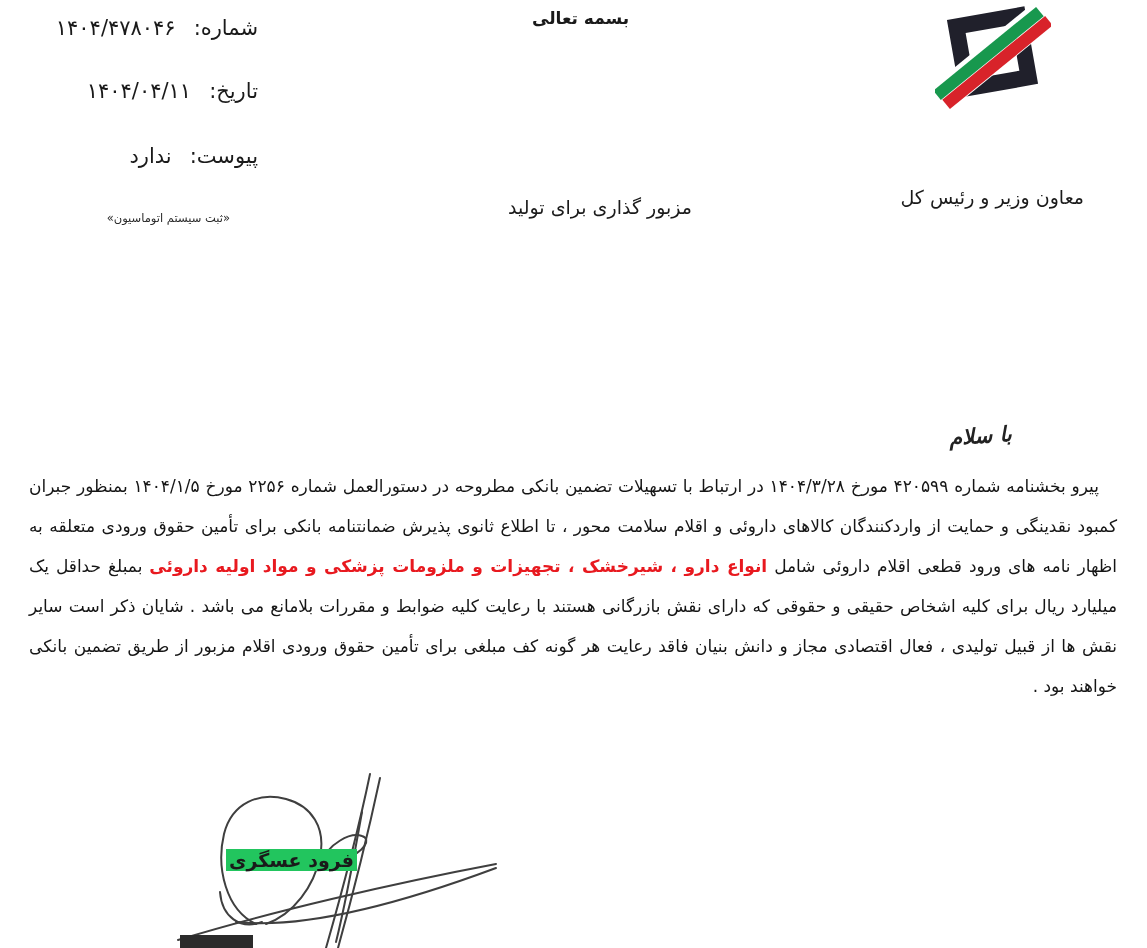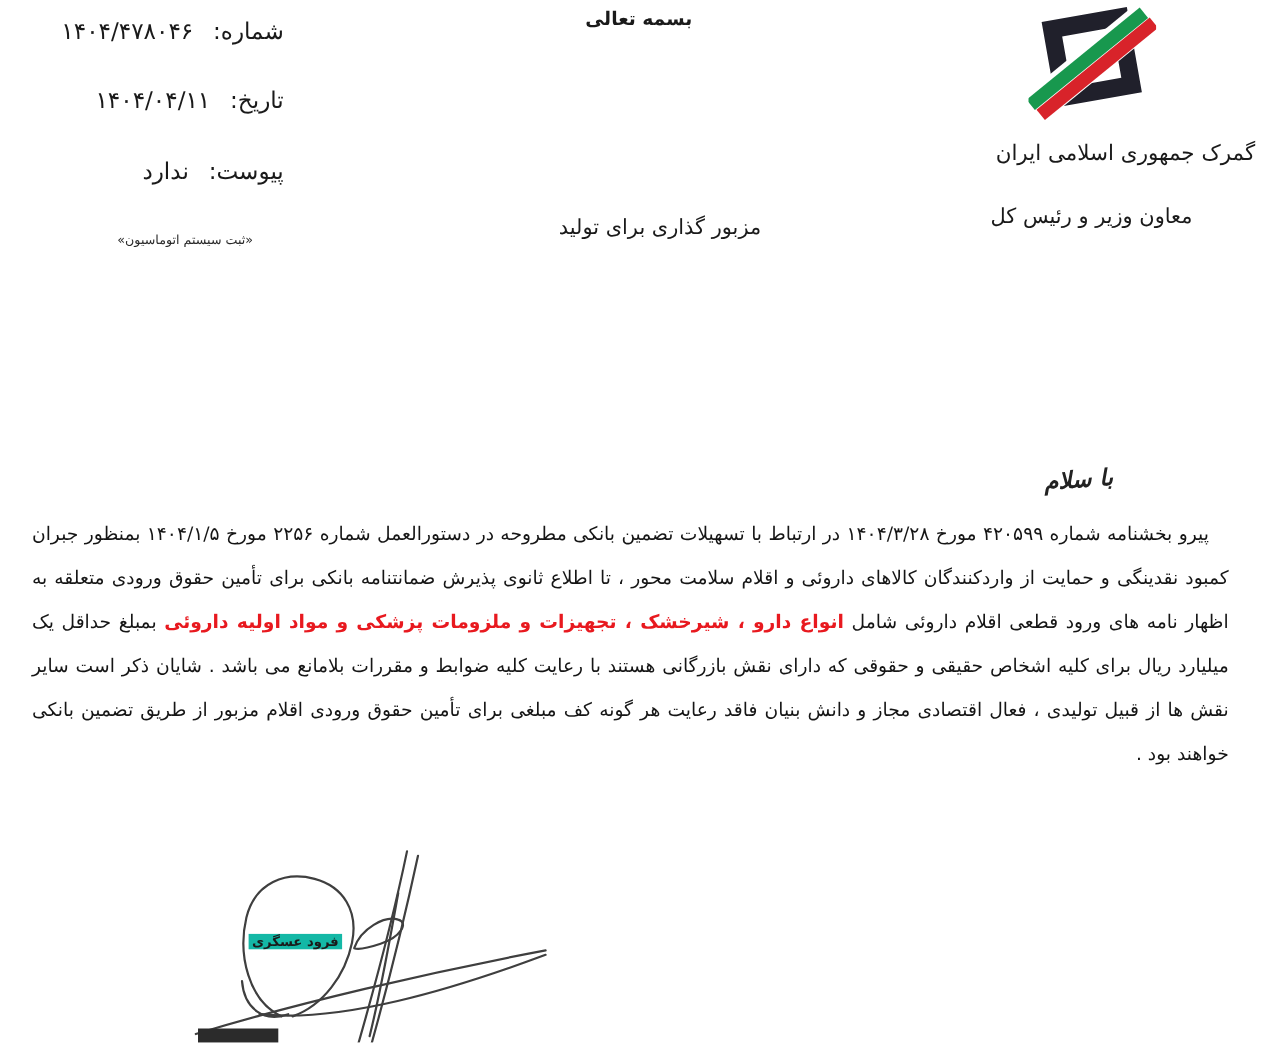--- a/index.html
+++ b/index.html
@@ -20,22 +20,22 @@
     position:absolute;right:135px;top:424px;font-size:21px;font-weight:600;font-style:italic;
     transform:rotate(-4deg);color:#222;
   }
   .body-text{
     position:absolute;right:30px;top:466px;width:1088px;
     font-size:17px;line-height:40px;text-align:justify;text-indent:18px;color:#151515;
   }
   .red{color:#e8191f;font-weight:bold;}
   .sig-wrap{position:absolute;left:150px;top:772px;width:370px;height:176px;}
   .sig-name{
-    position:absolute;left:226px;top:849px;font-size:12px;font-weight:bold;
-    background:#14b8a6;padding:0 3px;white-space:nowrap;z-index:3;
+    position:absolute;left:226px;top:849px;font-size:19px;font-weight:bold;
+    background:#22c55e;padding:0 3px;white-space:nowrap;z-index:3;
   }
   .bottom-bar{position:absolute;left:180px;top:935px;width:73px;height:13px;background:#2b2b2b;}
   .logo-box{position:absolute;right:96px;top:2px;width:116px;height:114px;}
 </style>
 </head>
 <body>
 
 <div class="page">
 
   <div class="meta-line" style="top:16px;">
@@ -58,21 +58,20 @@
   <div class="logo-box">
     <svg width="116" height="114" viewBox="0 0 115 112">
       <g transform="rotate(-10 57 49)">
         <path d="M18,10 H96 V88 H18 Z M34,26 H80 V72 H34 Z" fill="#20202b" fill-rule="evenodd"></path>
       </g>
       <line x1="2" y1="98" x2="112" y2="8" stroke="#ffffff" stroke-width="30"></line>
       <line x1="2" y1="92" x2="104" y2="9" stroke="#18984e" stroke-width="12"></line>
       <line x1="11" y1="101" x2="113" y2="18" stroke="#d8232a" stroke-width="12"></line>
     </svg>
   </div>
-  <div class="org-name">گمرک جمهوری اسلامی ایران</div>
   <div class="org-role">معاون وزیر و رئیس کل</div>
 
 
   <div class="salam">با سلام</div>
 
   <div class="body-text">
     <span>پیرو بخشنامه شماره ۴۲۰۵۹۹ مورخ ۱۴۰۴/۳/۲۸ در ارتباط با تسهیلات تضمین بانکی مطروحه در دستورالعمل شماره ۲۲۵۶ مورخ ۱۴۰۴/۱/۵ بمنظور جبران کمبود نقدینگی و حمایت از واردکنندگان کالاهای داروئی و اقلام سلامت محور ، تا اطلاع ثانوی پذیرش ضمانتنامه بانکی برای تأمین حقوق ورودی متعلقه به اظهار نامه های ورود قطعی اقلام داروئی شامل </span><span class="red">انواع دارو ، شیرخشک ، تجهیزات و ملزومات پزشکی و مواد اولیه داروئی</span><span> بمبلغ حداقل یک میلیارد ریال برای کلیه اشخاص حقیقی و حقوقی که دارای نقش بازرگانی هستند با رعایت کلیه ضوابط و مقررات بلامانع می باشد . شایان ذکر است سایر نقش ها از قبیل تولیدی ، فعال اقتصادی مجاز و دانش بنیان فاقد رعایت هر گونه کف مبلغی برای تأمین حقوق ورودی اقلام مزبور از طریق تضمین بانکی خواهند بود .</span>
   </div>
 
   <div class="sig-wrap">

